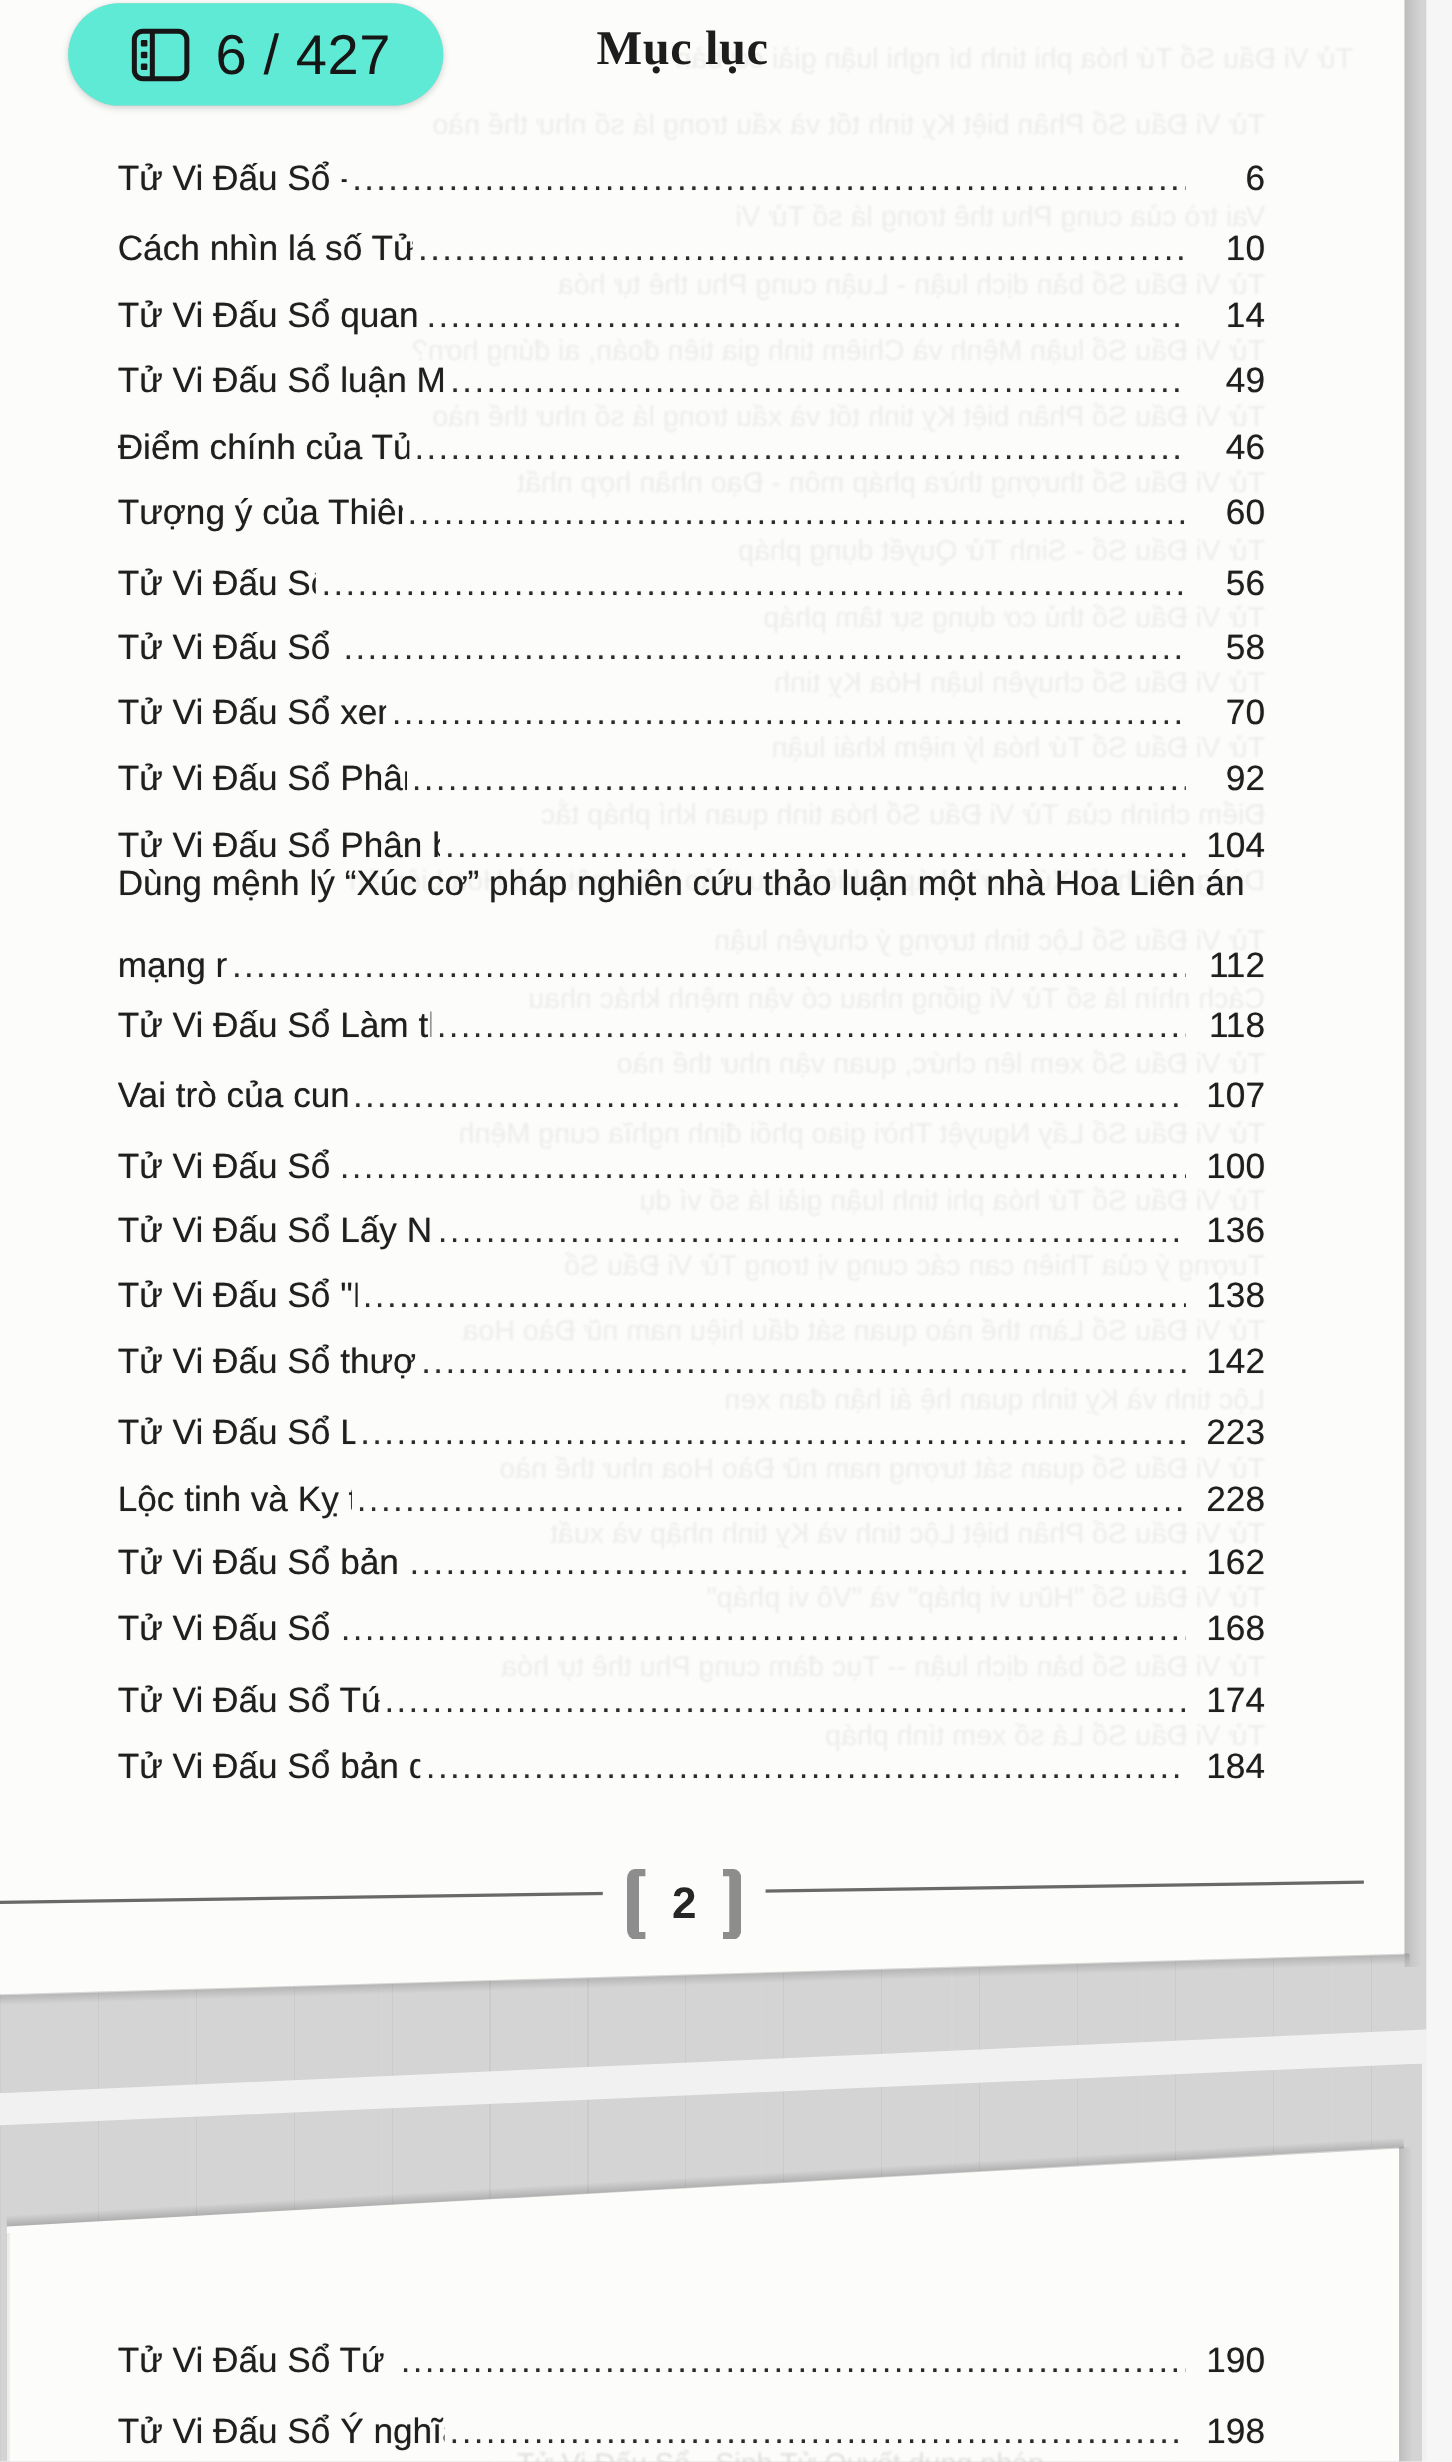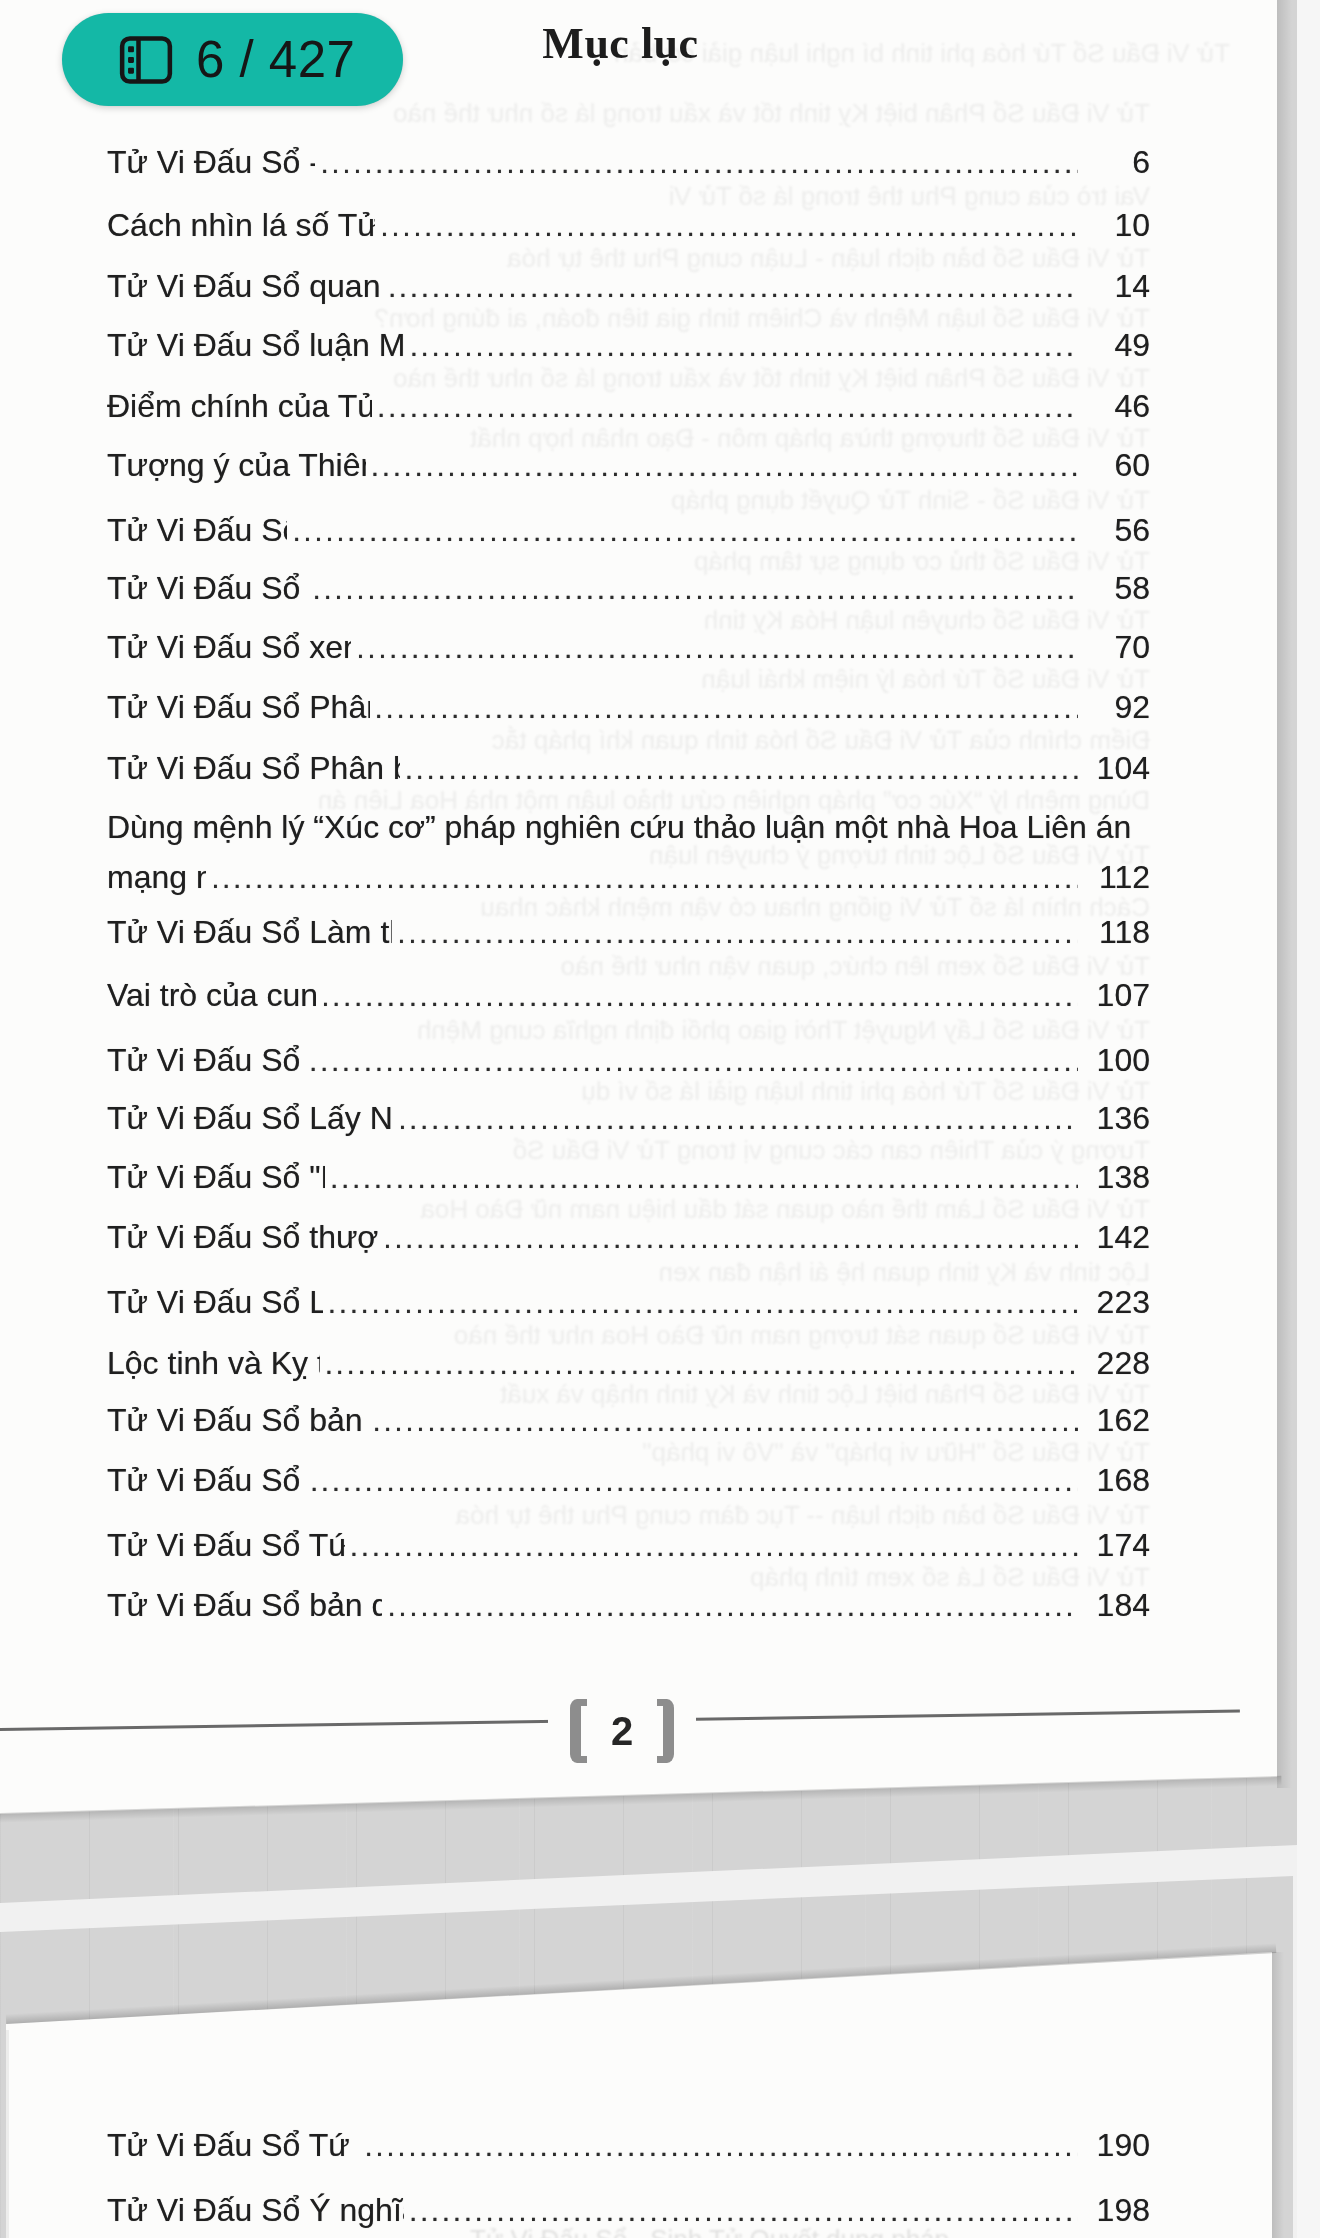--- a/index.html
+++ b/index.html
@@ -30,22 +30,22 @@
   #p2-edge-r{left:1272px;top:1952px;width:16px;height:286px;}
   #p1-edge-b{position:absolute;left:0;top:1813px;width:1282px;height:10px;
              background:linear-gradient(180deg,rgba(0,0,0,0.16),rgba(0,0,0,0));
              transform:rotate(-1.66deg);transform-origin:left center;}
   #p2-edge-t{position:absolute;left:6px;top:2014px;width:1272px;height:10px;
              background:linear-gradient(180deg,rgba(0,0,0,0),rgba(0,0,0,0.18));
              transform:rotate(-3.2deg);transform-origin:left center;}
   #p2-edge-l{position:absolute;left:6px;top:2030px;width:3px;height:208px;background:rgba(0,0,0,0.06);}
 
   
-  #chip{position:absolute;left:62px;top:13px;width:341px;height:93px;border-radius:47px;
-        background:#14b8a6;box-shadow:0 2px 7px rgba(0,0,0,0.18),0 0 1px rgba(0,0,0,0.12);
+  #chip{position:absolute;left:62px;top:3px;width:341px;height:93px;border-radius:47px;
+        background:#5eead4;box-shadow:0 2px 7px rgba(0,0,0,0.18),0 0 1px rgba(0,0,0,0.12);
         display:flex;align-items:center;padding-left:56px;box-sizing:border-box;z-index:30;}
   #chip .lbl{font-size:51px;color:#161616;margin-left:22px;letter-spacing:0.5px;}
 
   
   #toc-title{position:absolute;left:0;top:18px;width:1277px;padding-right:36px;box-sizing:border-box;
              text-align:center;font-family:"Liberation Serif",serif;font-weight:bold;
              font-size:44px;color:#1d1d1d;letter-spacing:0.5px;z-index:5;}
 
   
   .toc-row{position:absolute;left:107px;width:1043px;height:62px;line-height:62px;
@@ -141,21 +141,21 @@
     <div class="toc-row" style="top: 676px;">
       <span class="t">Tử Vi Đấu Sổ Phân biệt Lộc tinh và Kỵ tinh nhập và xuất</span>
       <span class="leader"></span>
       <span class="pg">92</span>
     </div>
     <div class="toc-row" style="top: 737px;">
       <span class="t">Tử Vi Đấu Sổ Phân biệt Kỵ tinh tốt và xấu trong lá số như thế nào</span>
       <span class="leader"></span>
       <span class="pg">104</span>
     </div>
-    <div class="toc-row noleader" style="top: 796px; justify-content: center;">
+    <div class="toc-row noleader" style="top: 772px; justify-content: center;">
       <span class="t">Dùng mệnh lý “Xúc cơ” pháp nghiên cứu thảo luận một nhà Hoa Liên án</span>
     </div>
     <div class="toc-row" style="top: 846px;">
       <span class="t">mạng năm người</span>
       <span class="leader"></span>
       <span class="pg">112</span>
     </div>
     <div class="toc-row" style="top: 901px;">
       <span class="t">Tử Vi Đấu Sổ Làm thế nào quan sát dấu hiệu nam nữ Đào Hoa</span>
       <span class="leader"></span>

